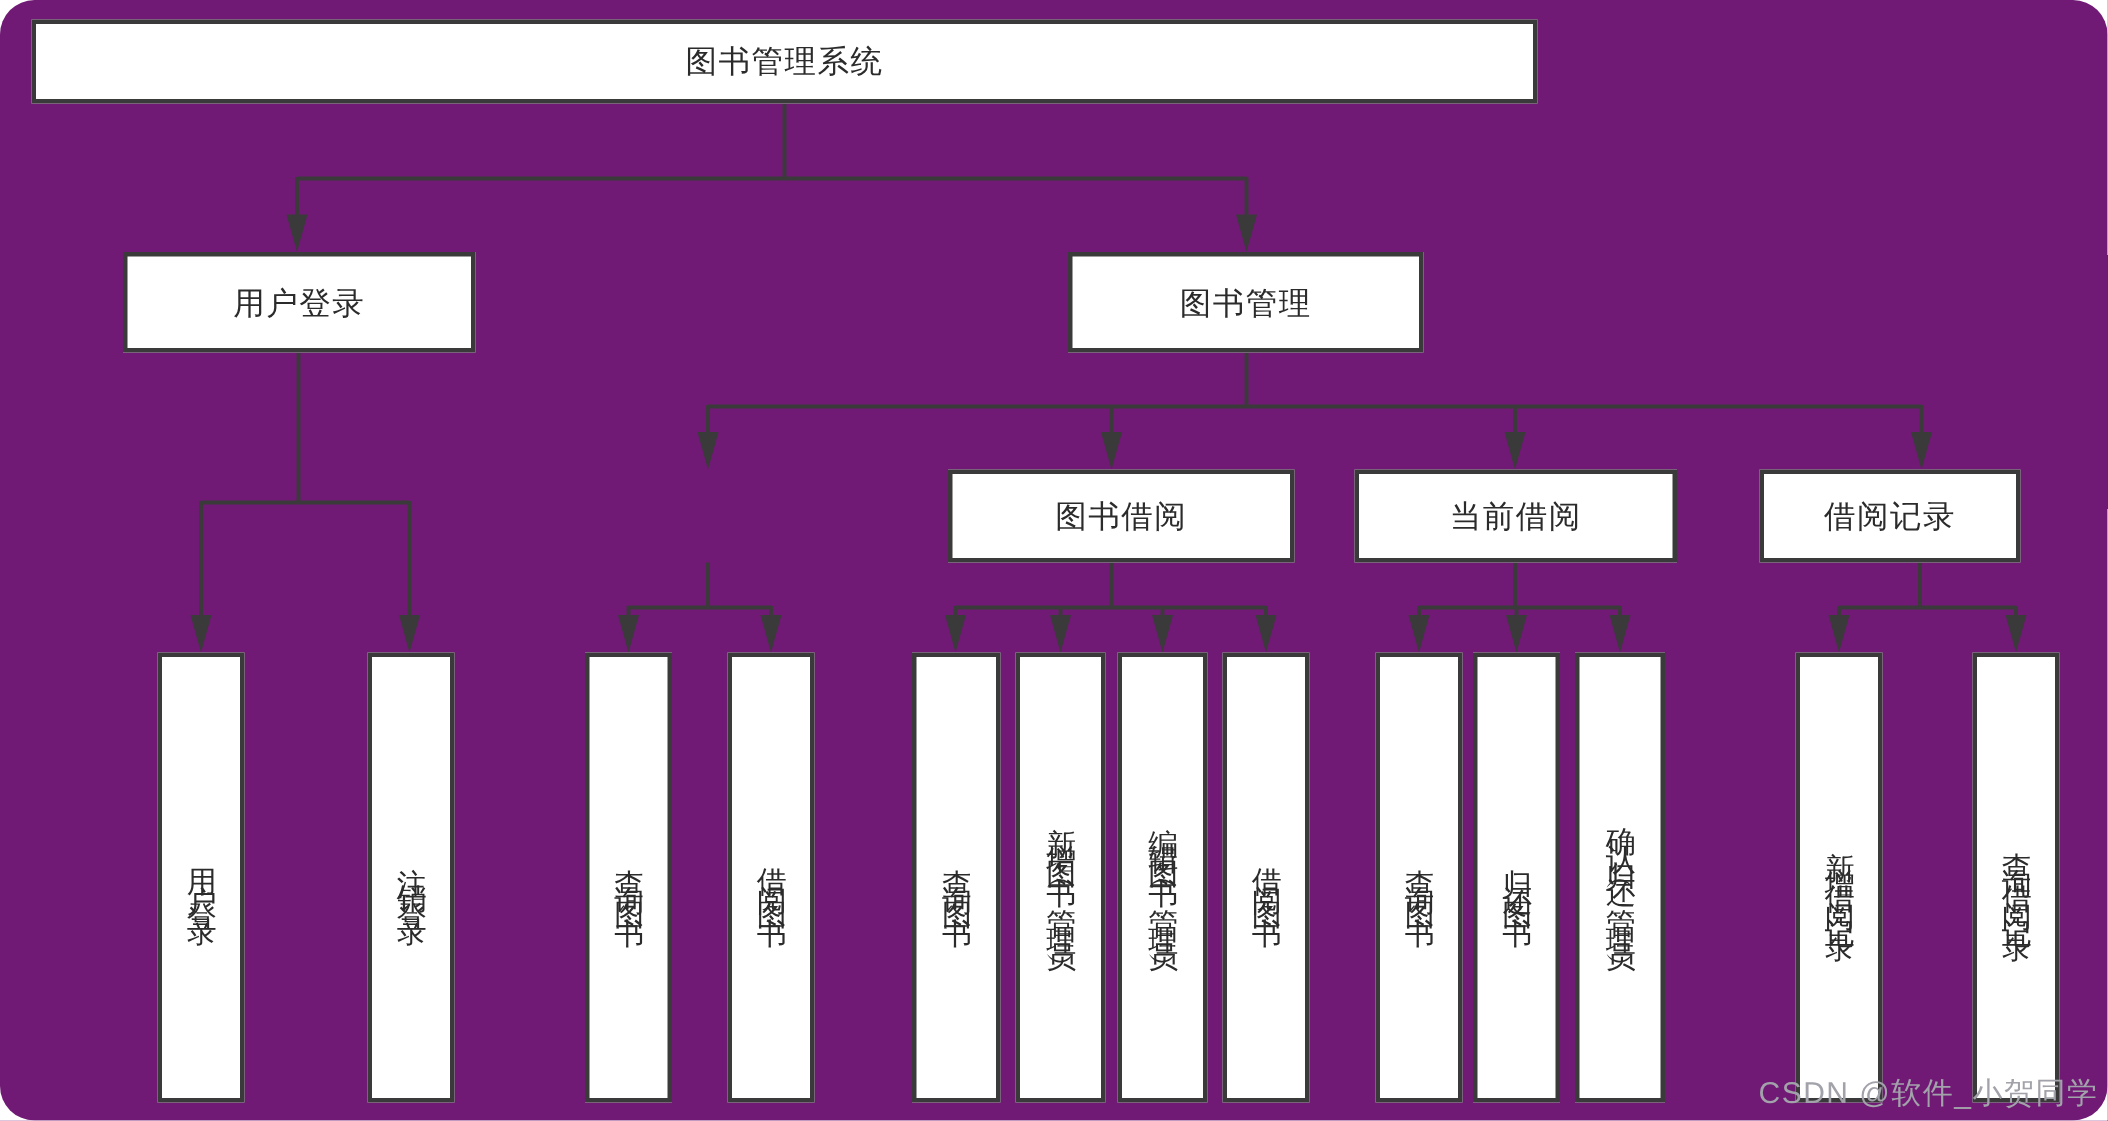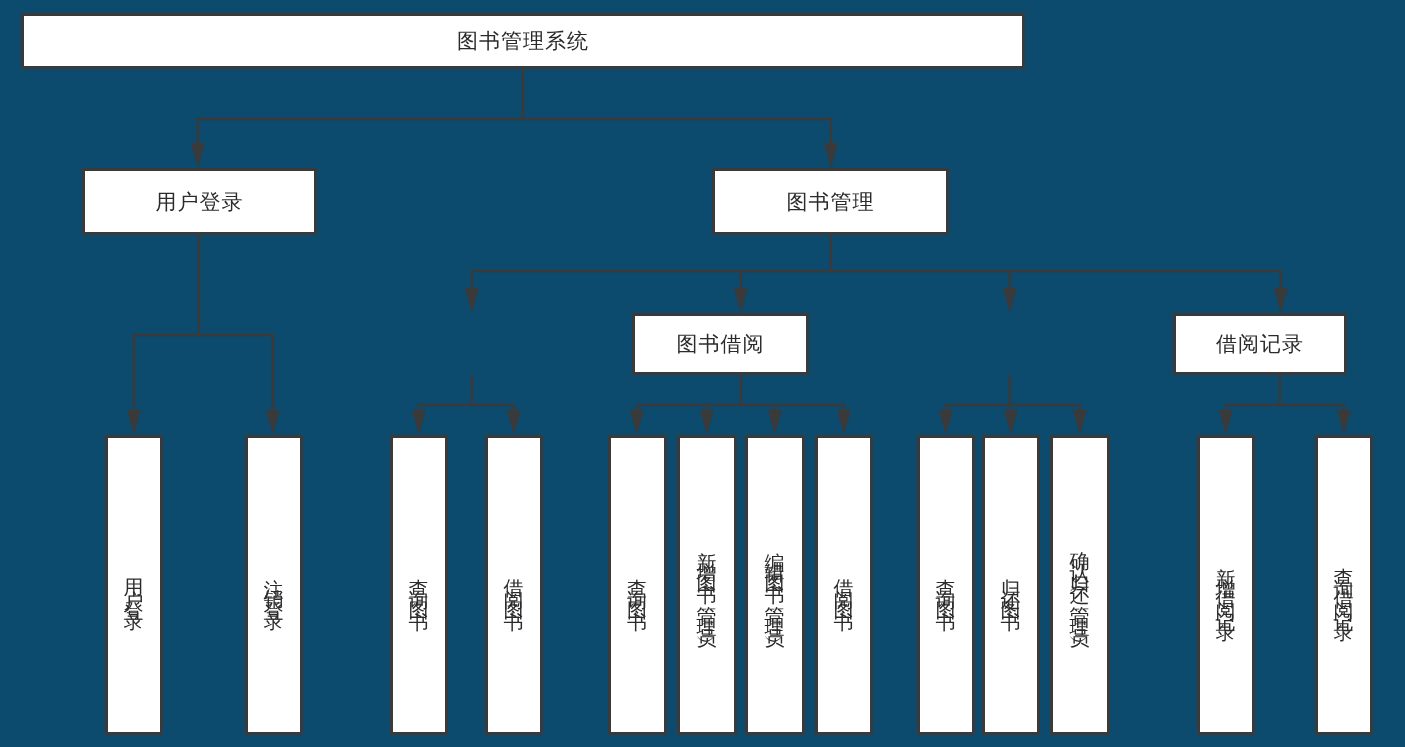--- a/index.html
+++ b/index.html
@@ -1,18 +1,18 @@
 <!DOCTYPE html>
 <html><head>
 <meta charset="utf-8">
 <style>
   html,body{margin:0;padding:0;background:#ffffff;}
   #stage{
-    position:relative;width:1405px;height:747px;background:#0c4a6e;overflow:hidden;
-    font-family:"Liberation Sans","DejaVu Sans",sans-serif;color:#2b2b2b;
+    position:relative;width:1405px;height:747px;background:#701a75;overflow:hidden;
+    font-family:"Liberation Sans","DejaVu Sans",sans-serif;color:#2b2b2b;border-radius:23px;
   }
   #wires{position:absolute;left:0;top:0;width:1405px;height:747px;z-index:0;}
   .box{
     position:absolute;box-sizing:border-box;border:3px solid #3a3a3a;background:#ffffff;
     display:flex;align-items:center;justify-content:center;z-index:1;
   }
   .box.h span{font-size:21px;letter-spacing:1px;white-space:nowrap;}
   .box.v span{
     writing-mode:vertical-rl;text-orientation:mixed;
     font-size:20px;letter-spacing:11px;line-height:1;white-space:nowrap;
@@ -74,22 +74,25 @@
     <span>图书管理系统</span>
   </div>
 
   <div class="box h" style="left:82px;top:168px;width:235px;height:67px">
     <span>用户登录</span>
   </div>
   <div class="box h" style="left:712px;top:168px;width:237px;height:67px">
     <span>图书管理</span>
   </div>
 
-  <div class="box h" style="left:632px;top:313px;width:177px;height:62px">
+  <div class="box h" style="left:632px;top:313px;width:231px;height:62px">
     <span>图书借阅</span>
+  </div>
+  <div class="box h" style="left:903px;top:313px;width:215px;height:62px">
+    <span>当前借阅</span>
   </div>
   <div class="box h" style="left:1173px;top:313px;width:174px;height:62px">
     <span>借阅记录</span>
   </div>
 
   <div class="box v" style="left:105px;top:435px;width:58px;height:300px">
     <span>用户登录</span>
   </div>
   <div class="box v" style="left:245px;top:435px;width:58px;height:300px">
     <span>注销登录</span>
@@ -125,14 +128,15 @@
     <span>确认归还（管理员）</span>
   </div>
 
   <div class="box v" style="left:1197px;top:435px;width:58px;height:300px">
     <span>新增借阅记录</span>
   </div>
   <div class="box v" style="left:1315px;top:435px;width:58px;height:300px">
     <span>查询借阅记录</span>
   </div>
 
+  <div id="watermark">CSDN @软件_小贺同学</div>
 
 </div>
 
 </body></html>

